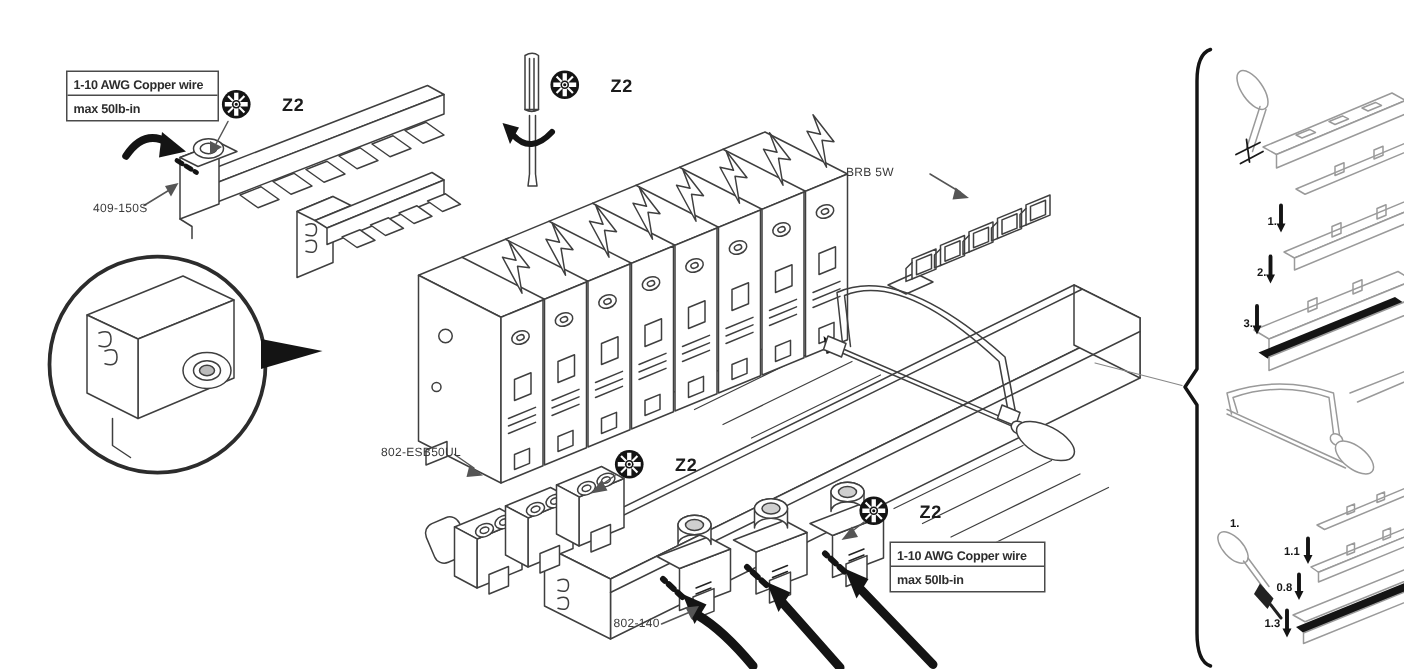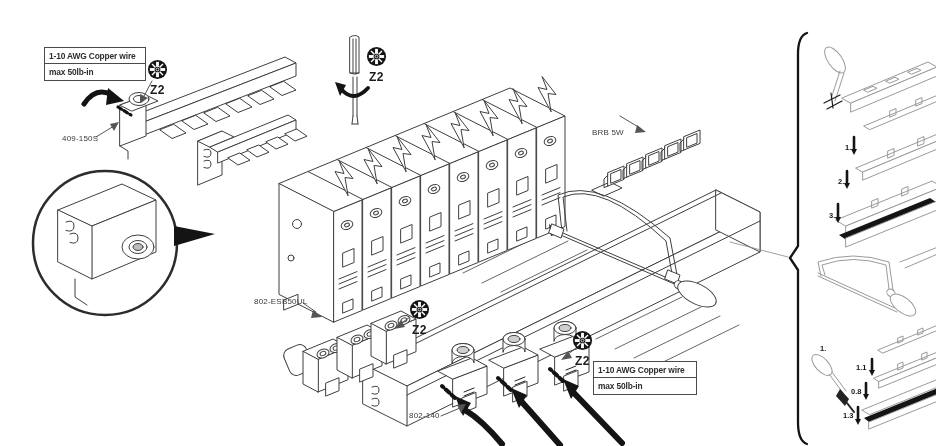--- a/index.html
+++ b/index.html
@@ -6,21 +6,21 @@
   .canvas{position:relative;width:936px;height:446px;background:#fff;overflow:hidden;
           font-family:"Liberation Sans",sans-serif;}
   .art{position:absolute;left:0;top:0;}
   .spec{position:absolute;box-sizing:border-box;background:#fff;border:1px solid #4a4a4a;
         color:#2d2d2d;font-size:8.4px;font-weight:700;letter-spacing:-0.15px;line-height:1;
         white-space:nowrap;z-index:4;}
   .spec div{padding:3.5px 4px;}
   .spec div:first-child{border-bottom:1px solid #4a4a4a;}
   .plabel{position:absolute;font-size:8px;color:#3a3a3a;letter-spacing:0.2px;
           white-space:nowrap;z-index:4;}
-  .z2{position:absolute;display:flex;align-items:center;gap:3px;z-index:4;flex-direction:column;}
+  .z2{position:absolute;display:flex;align-items:center;gap:20px;z-index:4;}
   .z2 svg{display:block;}
   .z2t{font-size:12px;font-weight:700;color:#1c1c1c;letter-spacing:0.5px;}
   .step{position:absolute;font-size:7.5px;font-weight:700;color:#161616;z-index:4;
         white-space:nowrap;}
 </style>
 </head>
 <body>
 
 <div class="canvas">
 
@@ -276,21 +276,21 @@
     <div>max 50lb-in</div>
   </div>
 
 
   <div class="spec" style="left:593px;top:361px;width:104px;">
     <div>1-10 AWG Copper wire</div>
     <div>max 50lb-in</div>
   </div>
 
   <span class="plabel" style="left:62px;top:134px;">409-150S</span>
-  <span class="plabel" style="left:592px;top:110px;margin-top:18px;">BRB 5W</span>
+  <span class="plabel" style="left:564px;top:110px;">BRB 5W</span>
   <span class="plabel" style="left:254px;top:297px;">802-ESB50UL</span>
   <span class="plabel" style="left:409px;top:411px;">802-140</span>
 
   <div class="z2" style="left:147px;top:59px;">
     <svg width="21" height="21" viewBox="0 0 22 22">
       <circle cx="11" cy="11" r="10" fill="#141414"></circle>
       <g stroke="#fff">
           <line x1="11" y1="3" x2="11" y2="19" stroke-width="3"></line>
           <line x1="3" y1="11" x2="19" y2="11" stroke-width="3"></line>
       <line x1="5.3" y1="5.3" x2="16.7" y2="16.7" stroke-width="1.5"></line>

